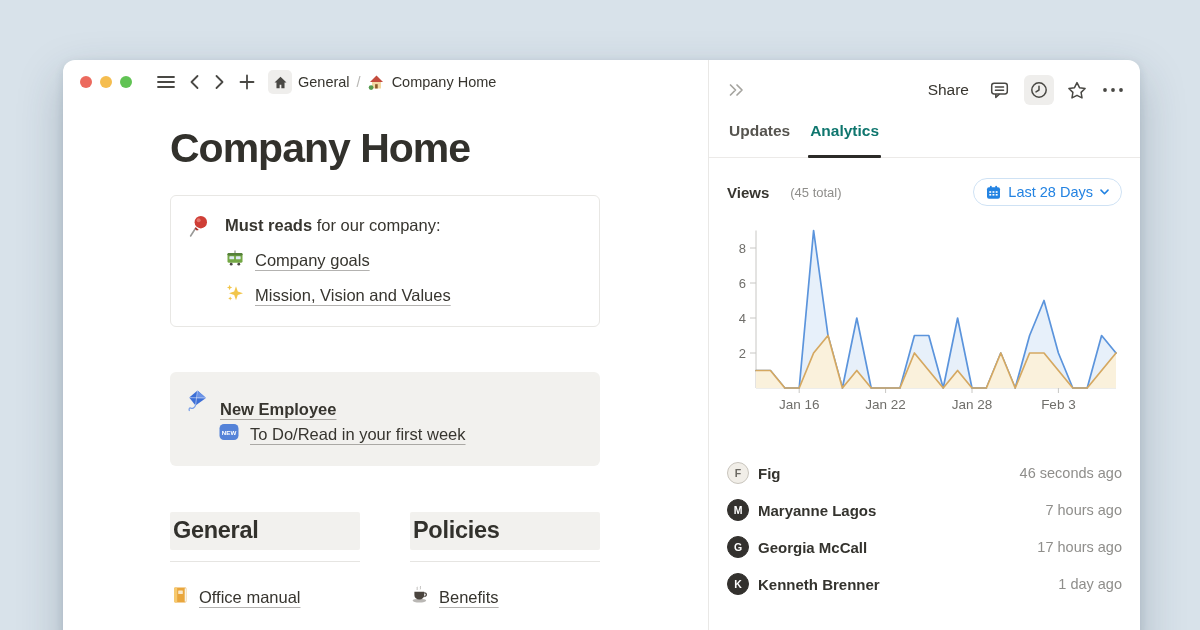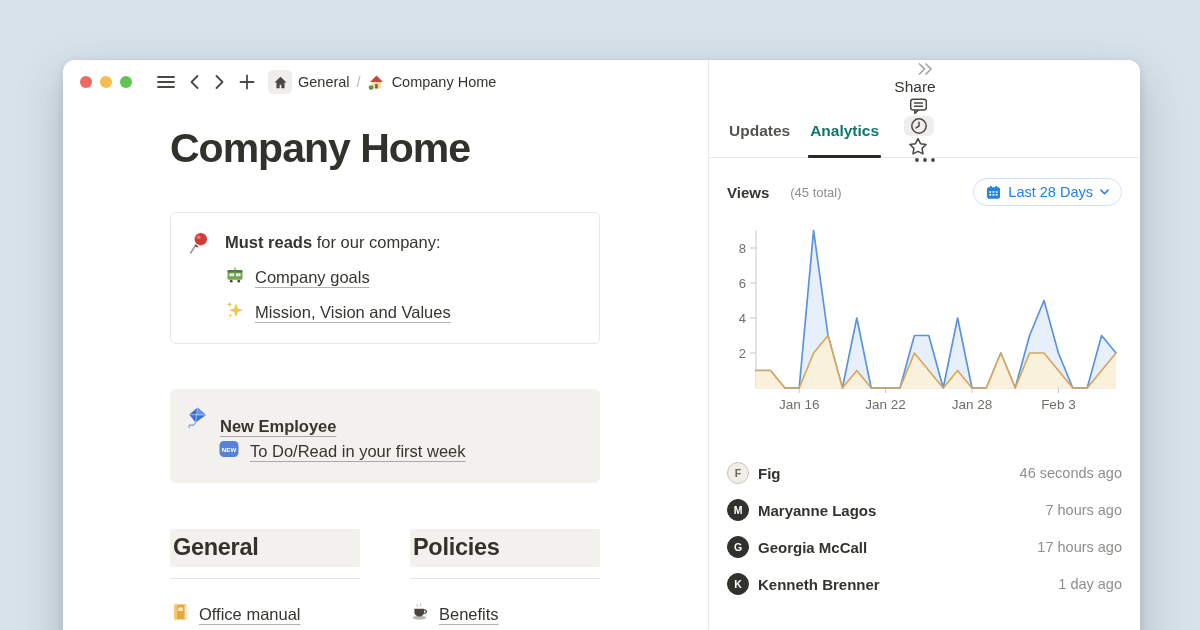--- a/index.html
+++ b/index.html
@@ -24,41 +24,41 @@
   .icon-btn { display:inline-flex; align-items:center; justify-content:center; padding:3px; border-radius:4px; cursor:pointer; }
   .icon-btn + .icon-btn { margin-left:8px; }
   .home-chip { width:24px; height:24px; background:#efeeec; border-radius:5px; display:inline-flex; align-items:center; justify-content:center; margin:0 6px 0 10px; }
   .crumb { font-size:14.5px; color:#37352f; cursor:pointer; }
   .crumb-sep { color:#b8b7b4; font-size:14.5px; margin:0 7px; }
   .page-ico { display:inline-flex; margin-right:7px; }
   .content { padding:21px 45px 0 107px; }
   h1 { font-size:41px; font-weight:700; letter-spacing:-1px; color:#32312c; }
   .u-link { text-decoration:underline; text-decoration-color:rgba(55,53,47,.38); text-underline-offset:3.5px; text-decoration-thickness:1px; cursor:pointer; }
   .callout {
-    margin-top:40px; width:430px; border:1px solid #e8e7e4; border-radius:6px;
+    margin-top:23px; width:430px; border:1px solid #e8e7e4; border-radius:6px;
     padding:17px 16px 19px 15px; display:flex; gap:13px; background:#fff;
   }
   .callout-lead { font-size:16.5px; line-height:24px; }
   .callout-lead b { font-weight:700; }
   .c-link-row { display:flex; align-items:center; gap:10px; margin-top:11px; }
   .c-link-row:first-of-type { margin-top:13px; }
   .c-link { font-size:16.5px; font-weight:500; }
   .graybox { margin-top:45px; width:430px; background:#f2f1ee; border-radius:6px; padding:17px 16px 19px 15px; }
   .gb-row1 { display:flex; align-items:flex-end; gap:11px; }
   .gb-title { font-size:16.5px; font-weight:700; }
   .gb-row2 { margin-top:2px; margin-left:33px; display:flex; align-items:center; gap:10px; }
   .gb-item { font-size:16.5px; font-weight:500; }
   .columns { margin-top:46px; display:flex; gap:50px; }
   .col { width:190px; }
   .col-head { background:#f2f1ee; border-radius:2px; padding:5px 8px 6px 3px; font-size:23.5px; font-weight:700; letter-spacing:-.3px; color:#32312c; }
   .col-div { border-top:1px solid #e6e5e2; margin-top:11px; }
   .col-item { margin-top:23px; display:flex; align-items:center; gap:9px; font-size:16.5px; font-weight:500; }
   
   .panel { flex:1; border-left:1px solid #e9e8e6; display:flex; flex-direction:column; }
-  .panel-top { height:44px; display:flex; align-items:center; padding:0 16px 0 17px;flex-direction:column; }
+  .panel-top { height:44px; display:flex; align-items:center; padding:16px 16px 0 17px; }
   .pt-spacer { flex:1; }
   .share { font-size:15.5px; color:#37352f; margin-right:20px; cursor:pointer; }
   .chip { width:30px; height:30px; background:#efeeec; border-radius:6px; display:inline-flex; align-items:center; justify-content:center; }
   .pt-ic { display:inline-flex; align-items:center; justify-content:center; cursor:pointer; }
   .tabs { display:flex; gap:16px; padding:0 18px; height:54px; border-bottom:1px solid #eceae8; }
   .tab { position:relative; display:flex; align-items:center; font-size:15.5px; font-weight:600; color:#56544f; cursor:pointer; padding:0 2px; }
   .tab--active { color:#0f766e; }
   .tab--active::after { content:""; position:absolute; left:0; right:0; bottom:-1px; height:3px; background:#2b2a27; border-radius:1px; }
   .views-head { margin:20px 18px 0; display:flex; align-items:center;gap:15px; }
   .views-title { font-size:15px; font-weight:700; color:#37352f; }

